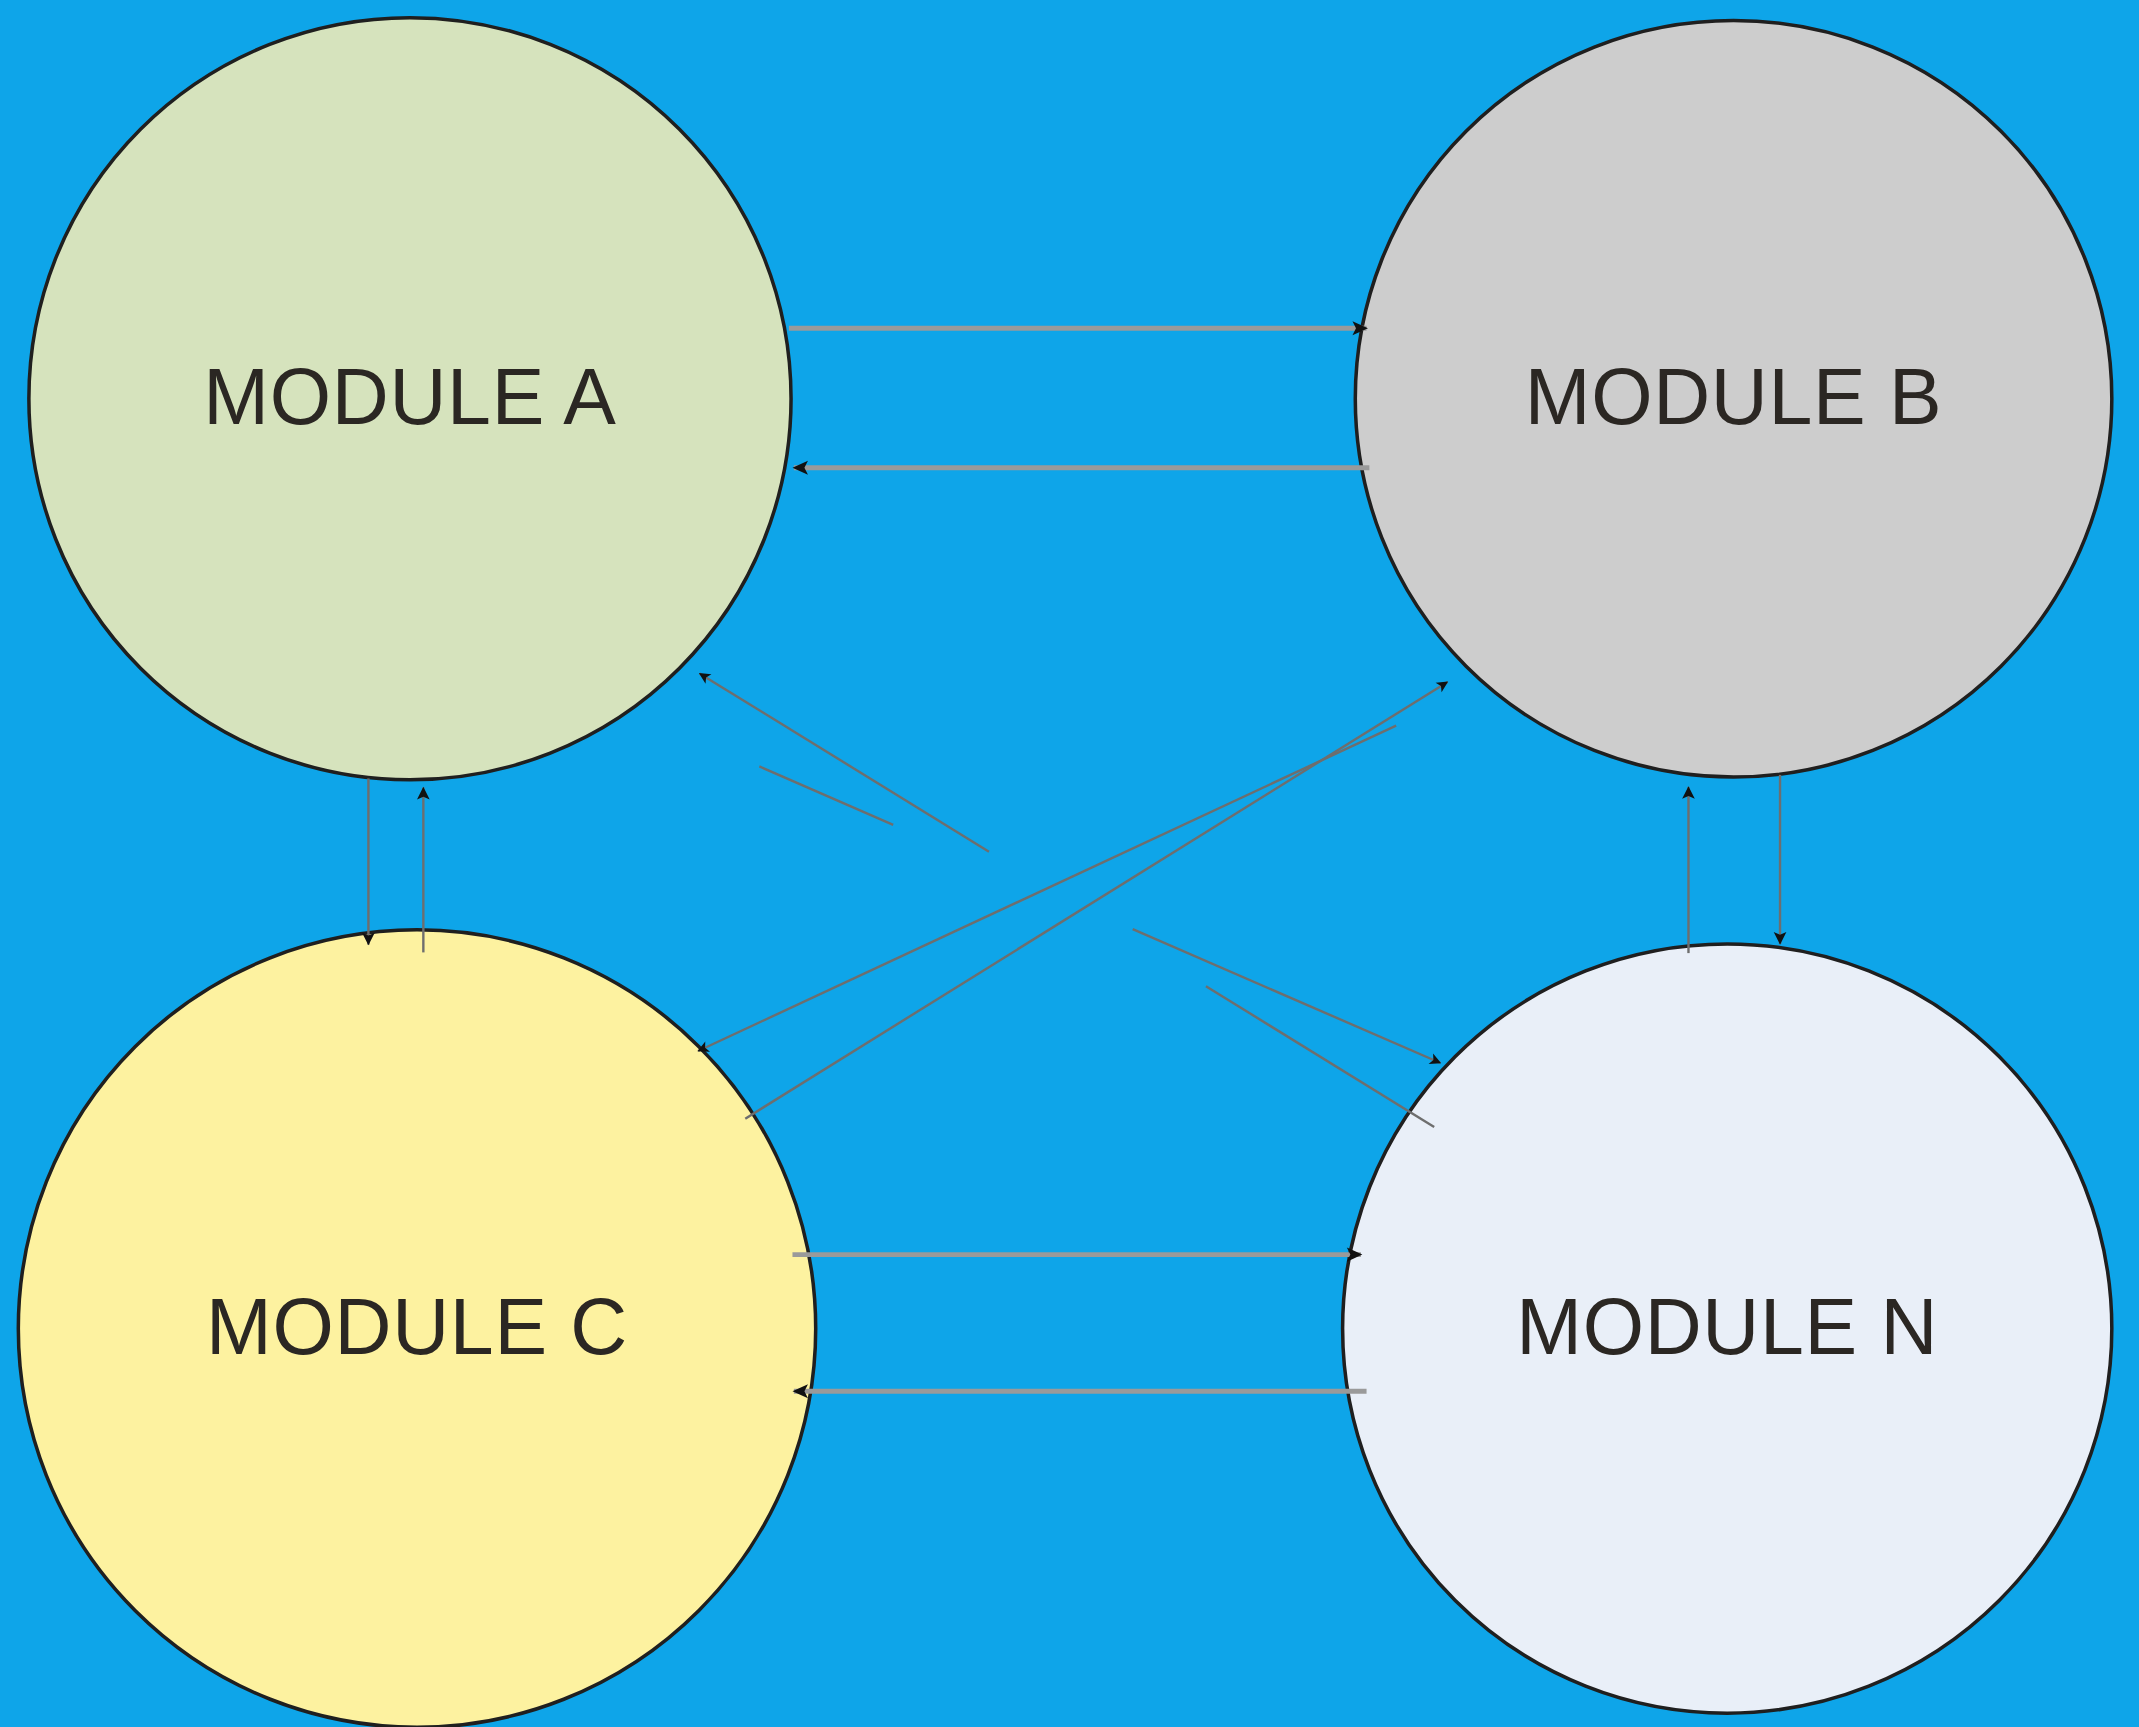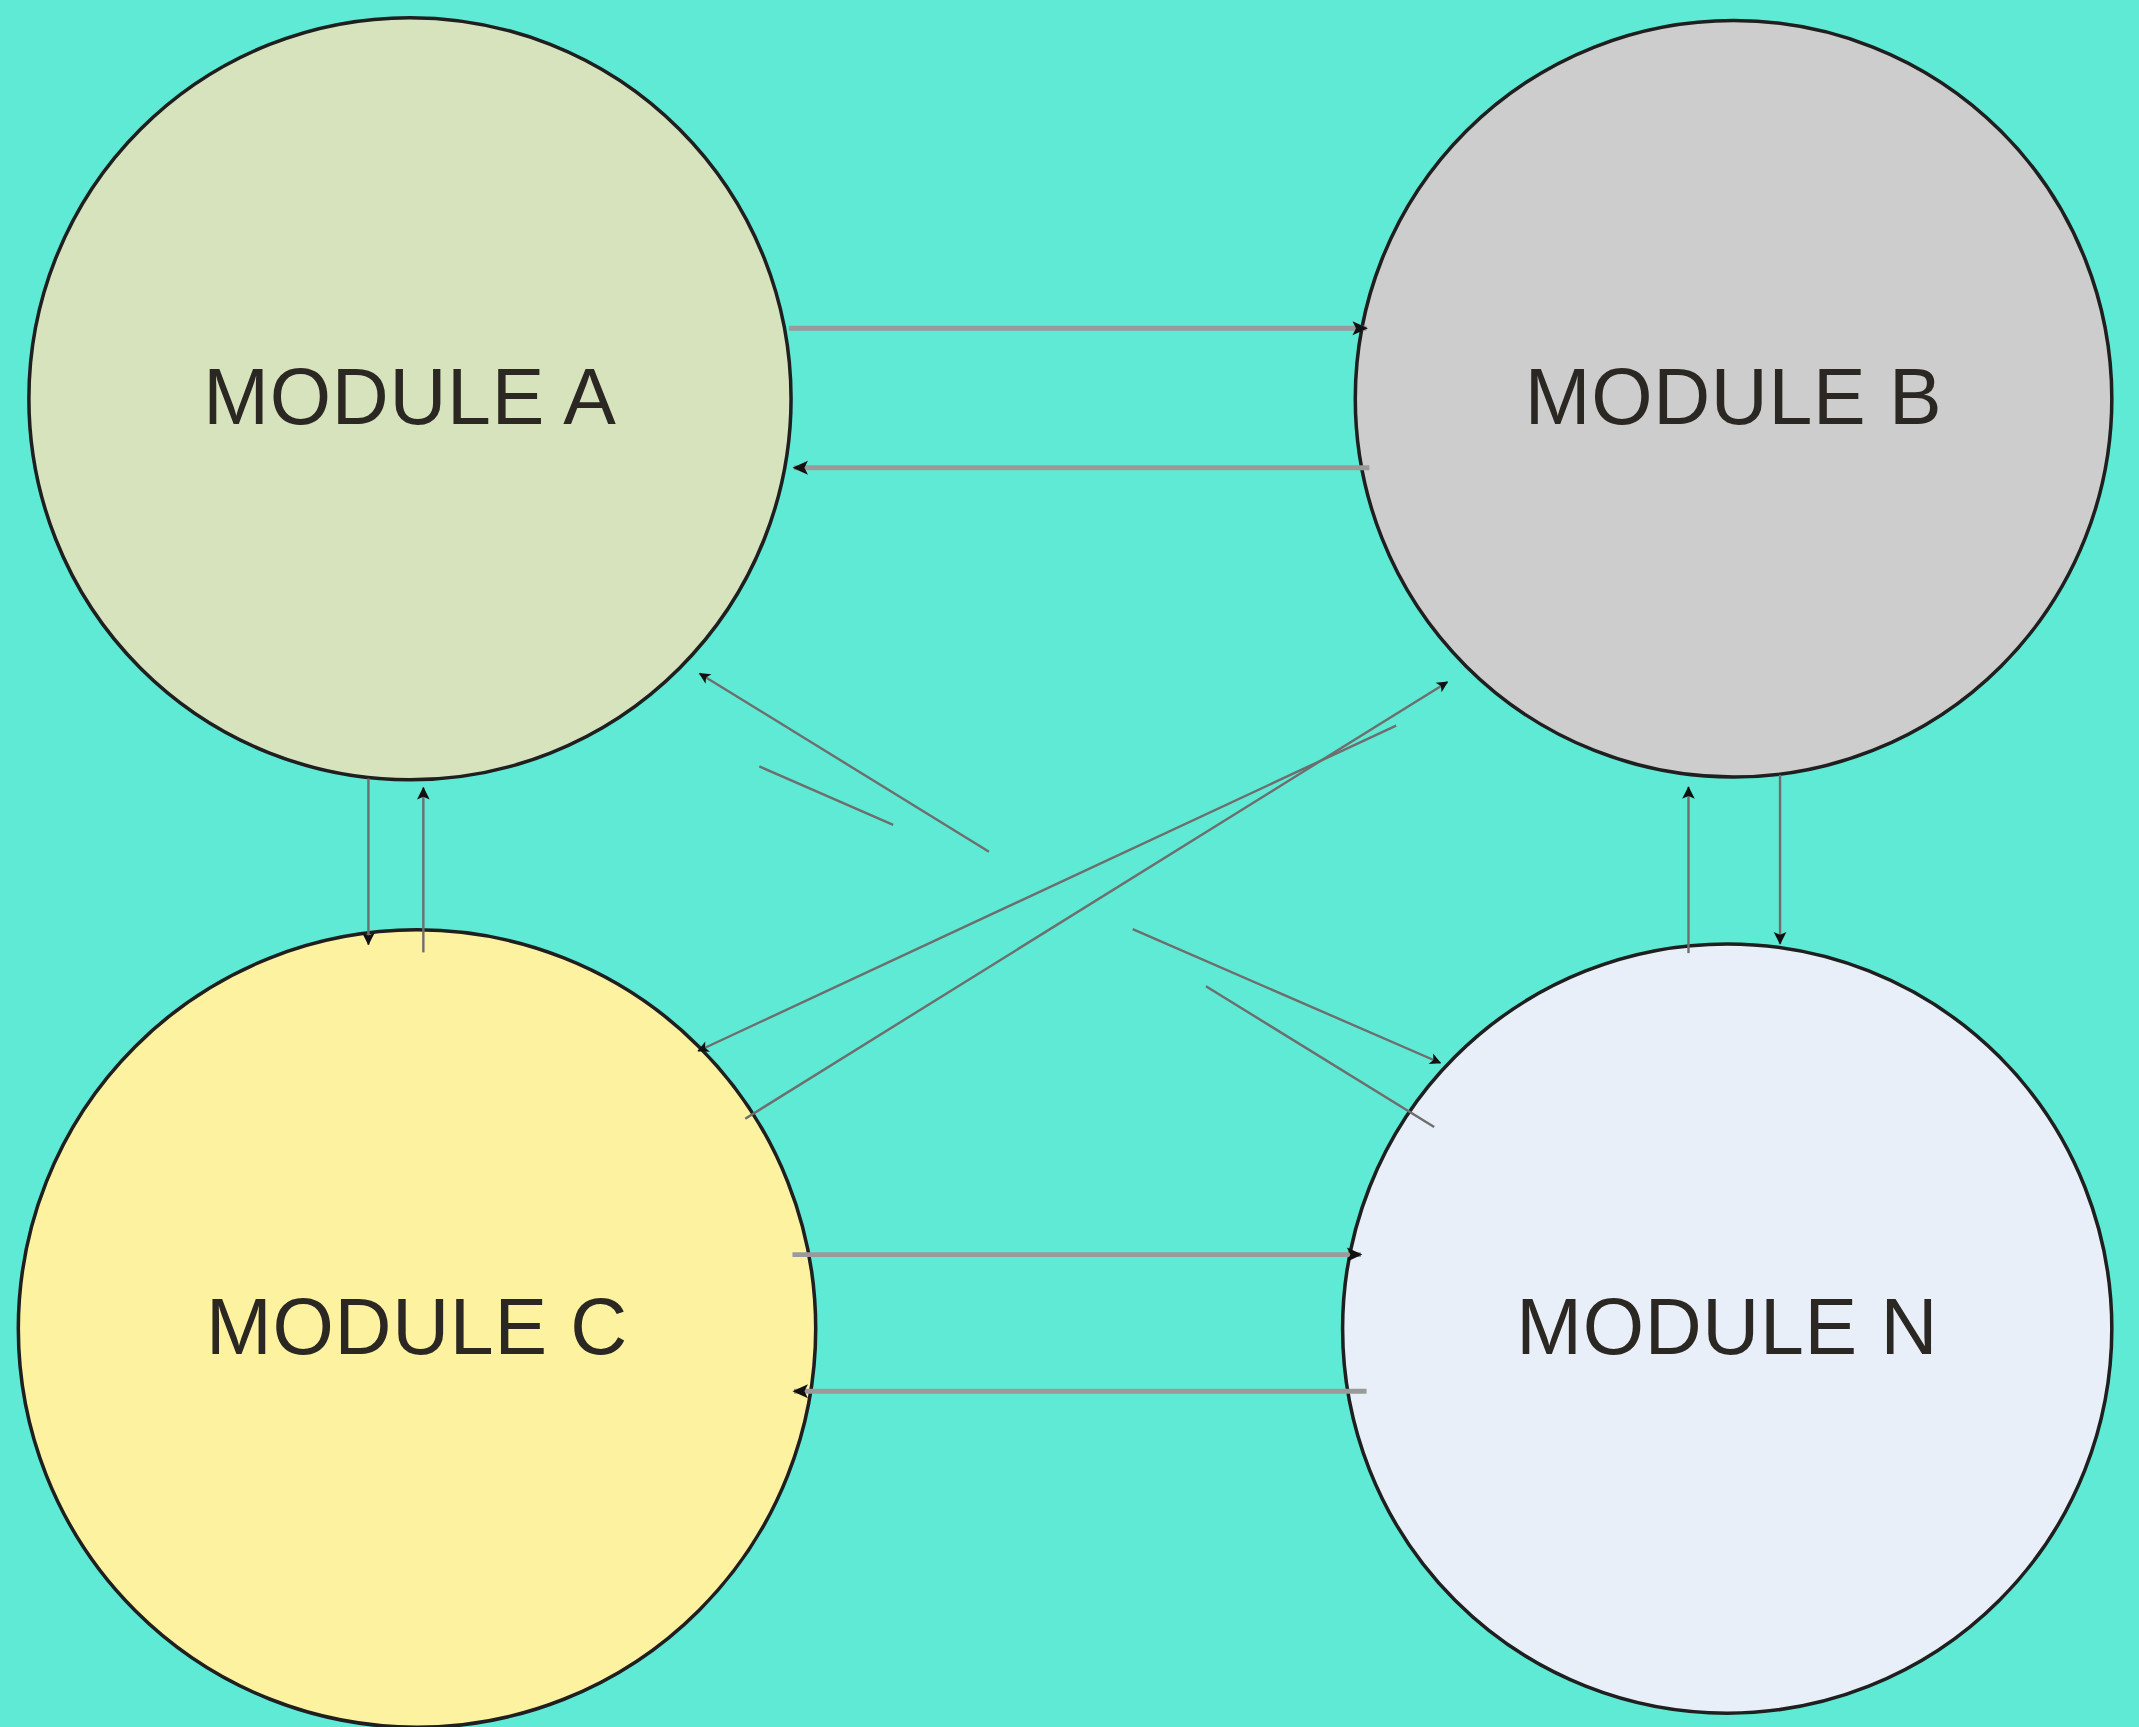--- a/index.html
+++ b/index.html
@@ -8,21 +8,21 @@
     padding: 0;
     background: #ffffff;
   }
   body {
     font-family: "Liberation Sans", sans-serif;
   }
   #stage {
     position: relative;
     width: 2140px;
     height: 1728px;
-    background: #5eead4;
+    background: #0ea5e9;
     overflow: hidden;
   }
   #diagram-svg {
     position: absolute;
     left: 0;
     top: 0;
     width: 2140px;
     height: 1728px;
     display: block;
   }

